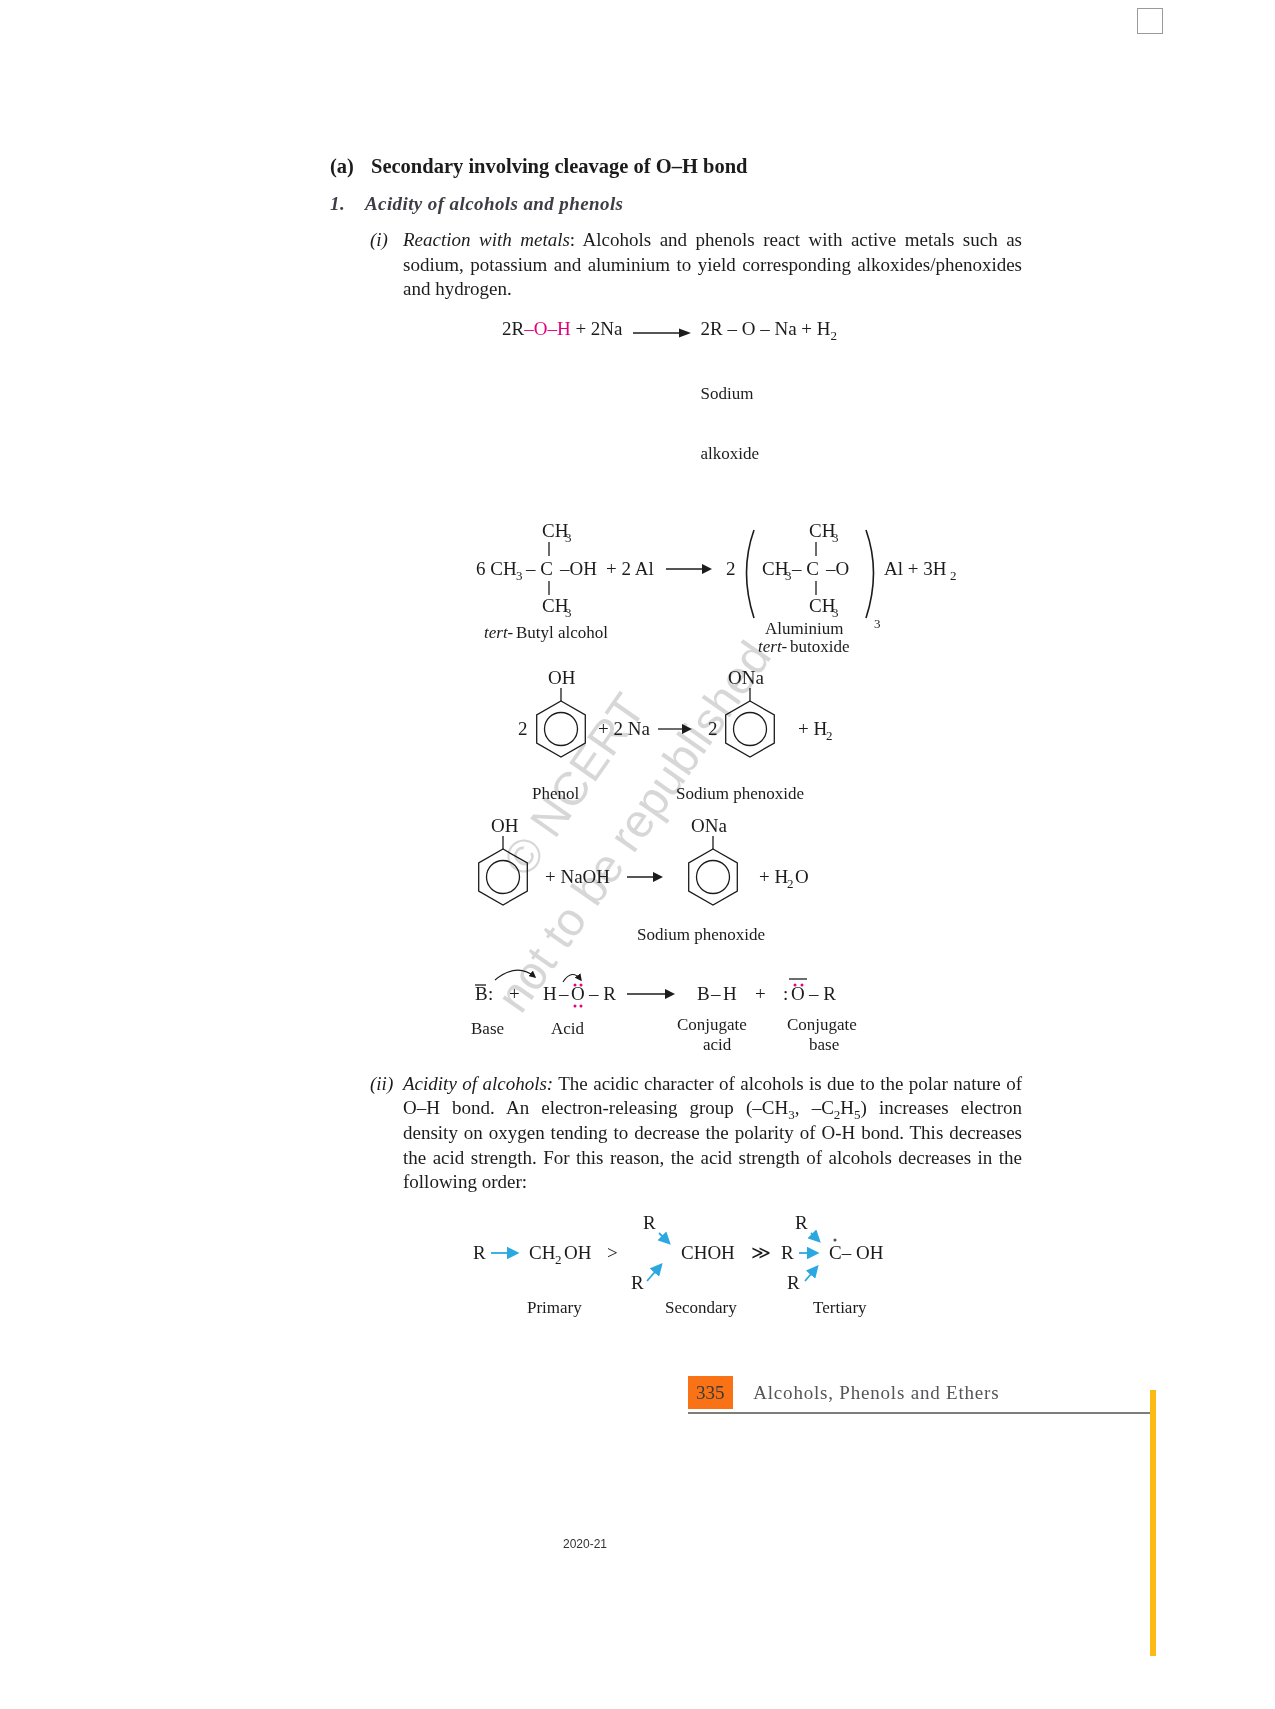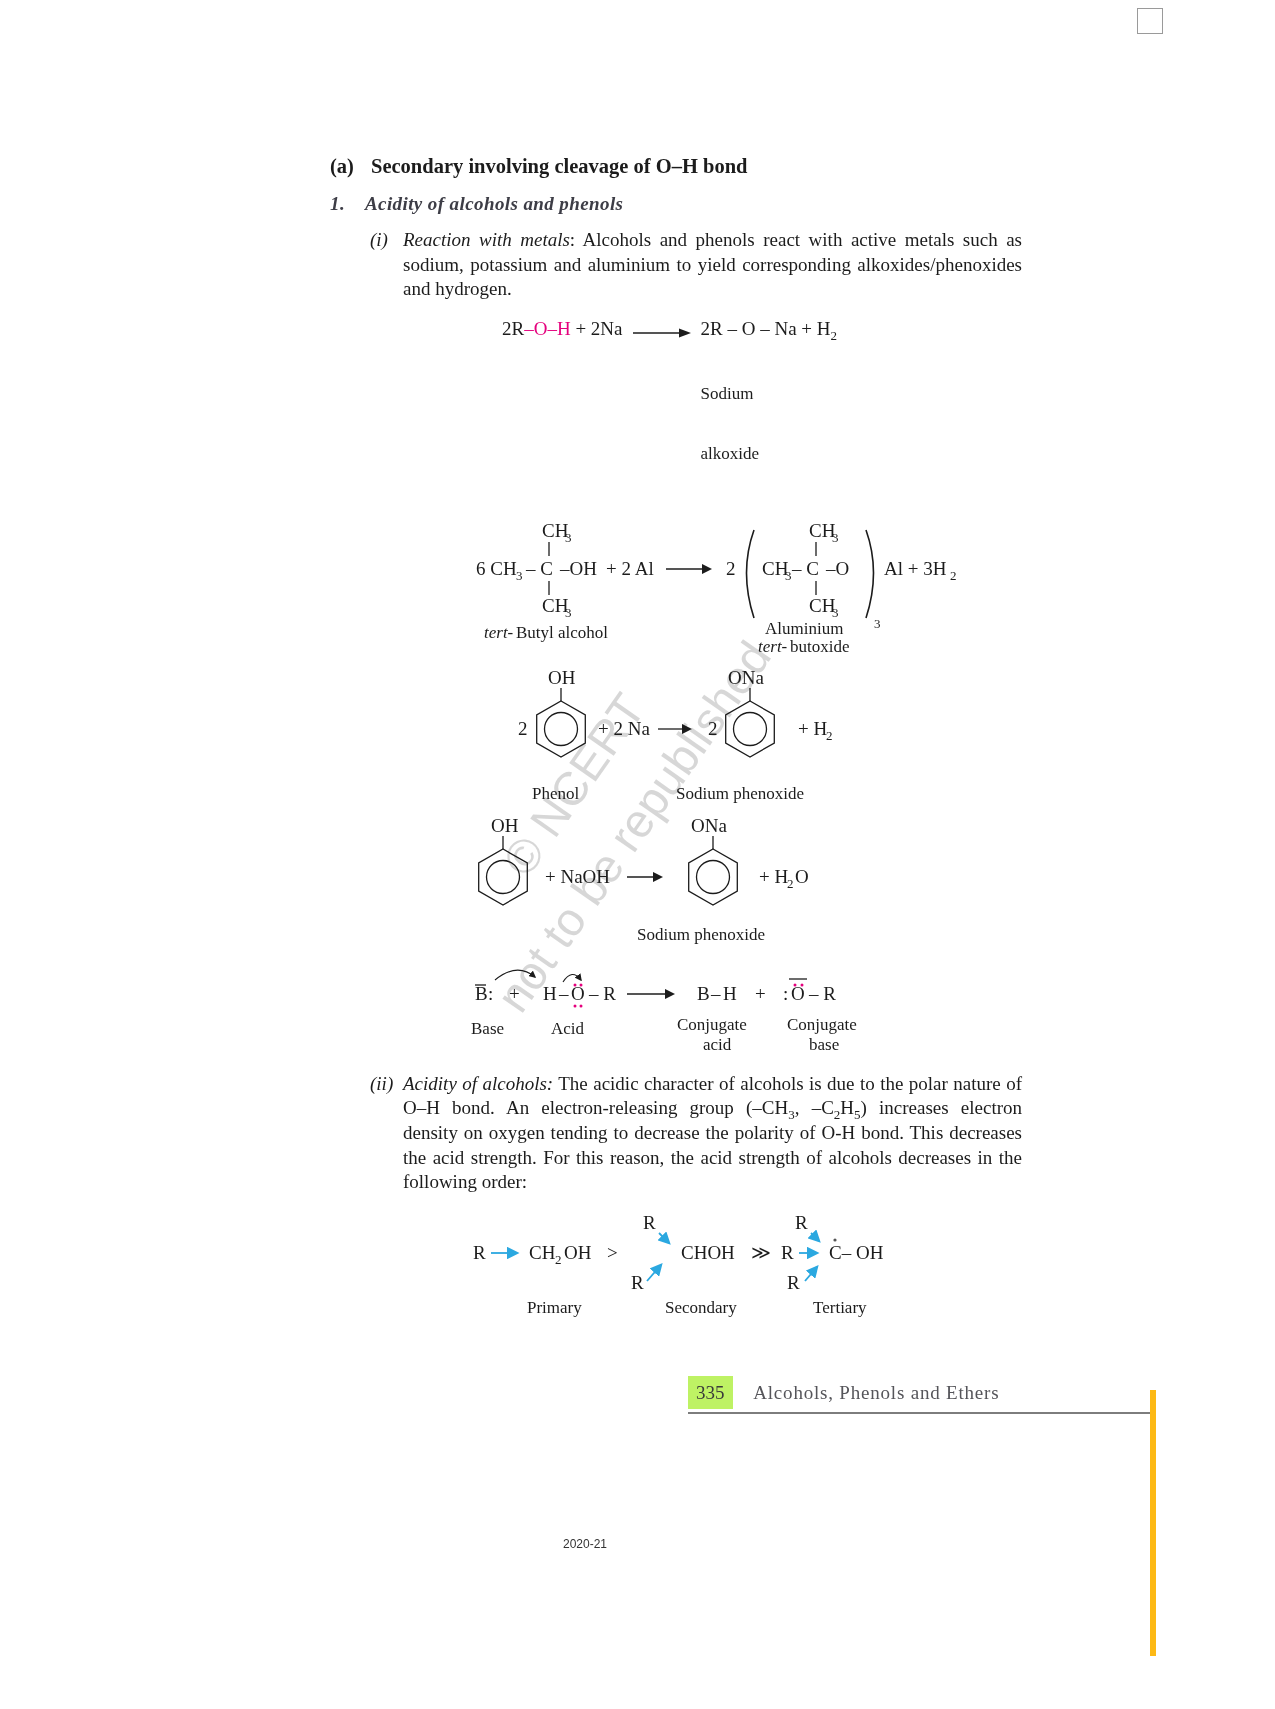--- a/index.html
+++ b/index.html
@@ -53,21 +53,21 @@
   .ring  { stroke:#1c1c1c; stroke-width:1.3; fill:none; }
   .bluel { stroke:#2ba8e0; stroke-width:1.8; fill:none; }
   .rxn2 { margin:16px 0 0 140px; }
   .rxn3 { margin:14px 0 0 188px; }
   .rxn4 { margin:12px 0 0 135px; }
   .rxn5 { margin:14px 0 0 135px; }
   .rxn6 { margin:12px 0 0 135px; }
 
   
   .footer { position:absolute; left:688px; top:1382px; font-size:19px; white-space:nowrap; }
-  .pagenum { background:#bef264; color:#3a3a3a; padding:6px 8px; }
+  .pagenum { background:#f97316; color:#3a3a3a; padding:6px 8px; }
   .chapter { color:#55555a; margin-left:16px; letter-spacing:0.8px; }
   .footer-line { position:absolute; left:688px; top:1412px; width:464px; height:1.5px; background:#7d7d7d; }
   .edge-bar { position:absolute; left:1150px; top:1390px; width:6px; height:266px; background:#fdb915; }
   .year { position:absolute; left:0; top:1537px; width:1170px; text-align:center;
           font-family:"Liberation Sans","DejaVu Sans",sans-serif; font-size:12px; color:#333; }
 </style>
 </head>
 <body>
 
 <div class="corner-box"></div>

